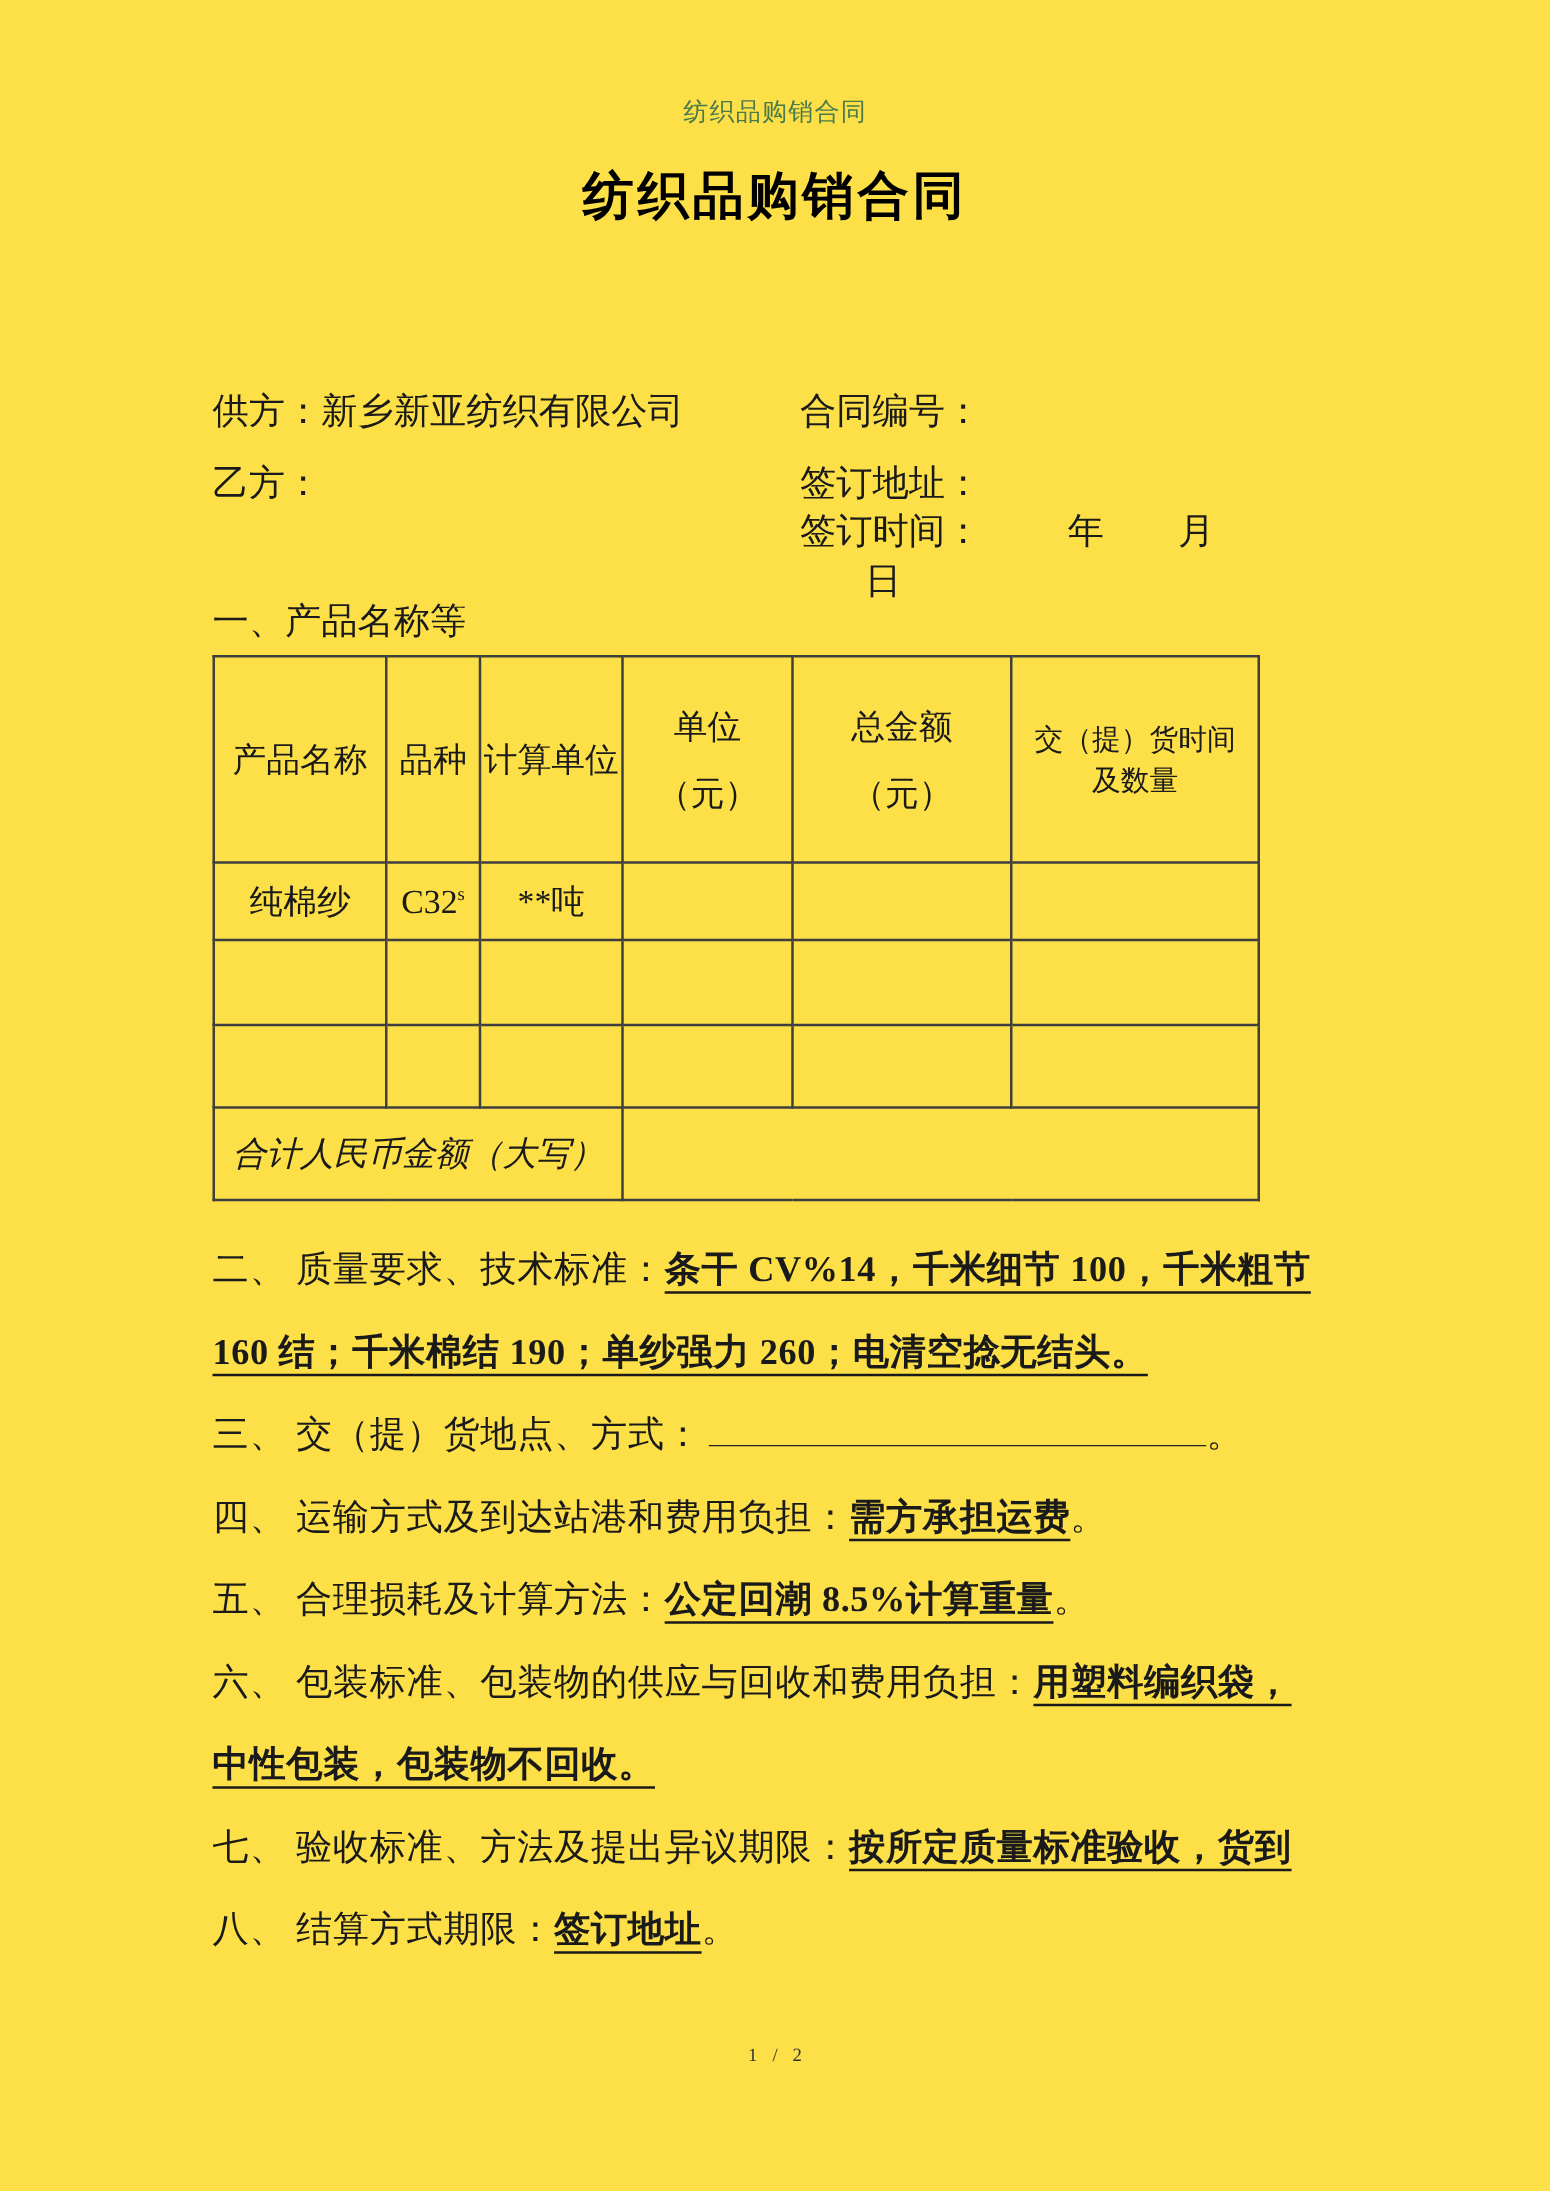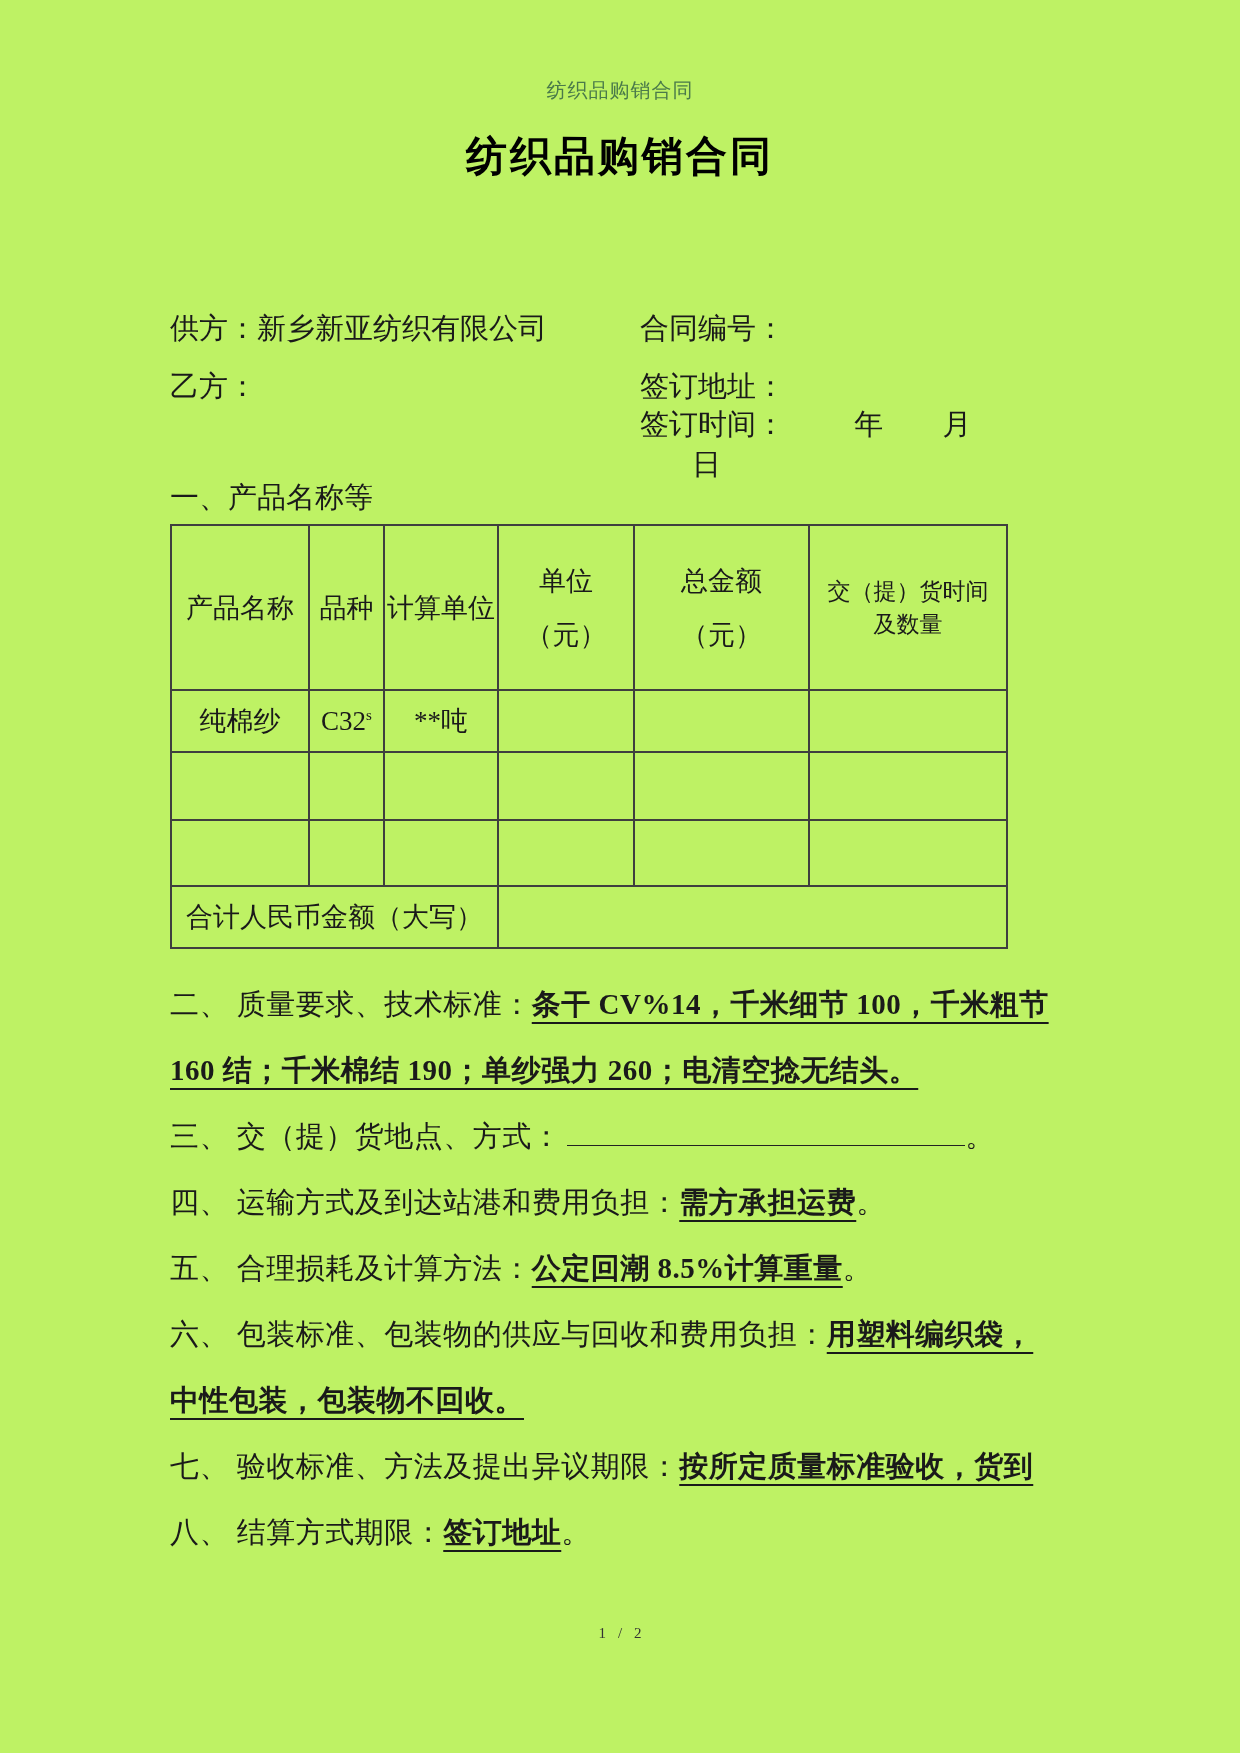--- a/index.html
+++ b/index.html
@@ -4,21 +4,21 @@
 <style>
   html, body {
     margin: 0;
     padding: 0;
     background: #ffffff;
   }
   .page {
     position: relative;
     width: 1240px;
     height: 1753px;
-    background: #bef264;
+    background: #fde047;
     overflow: hidden;
     font-family: "Liberation Serif", "DejaVu Serif", serif;
     color: #1a1a1a;
   }
   .top-title {
     padding-top: 78px;
     text-align: center;
     font-size: 20px;
     line-height: 24px;
     color: #4a7a4a;
@@ -67,21 +67,21 @@
     vertical-align: middle;
     font-weight: normal;
     font-size: 27px;
     padding: 0;
     overflow: hidden;
   }
   tr.header-row    { height: 165px; }
   tr.data-row      { height: 62px; }
   tr.empty-row-1   { height: 68px; }
   tr.empty-row-2   { height: 66px; }
-  tr.footer-row    { height: 62px; }
+  tr.footer-row    { height: 74px; font-style: italic; }
   .hdr-line { line-height: 54px; }
   .hdr-tight .hdr-line { font-size: 23px; line-height: 33px; }
   td.total-label-cell {
     text-align: left;
     padding-left: 22px;
     font-size: 28px;
   }
   sup.count-sup { font-size: 15px; }
 
   .clauses { margin: 22px 0 0 170px; width: 850px; }

